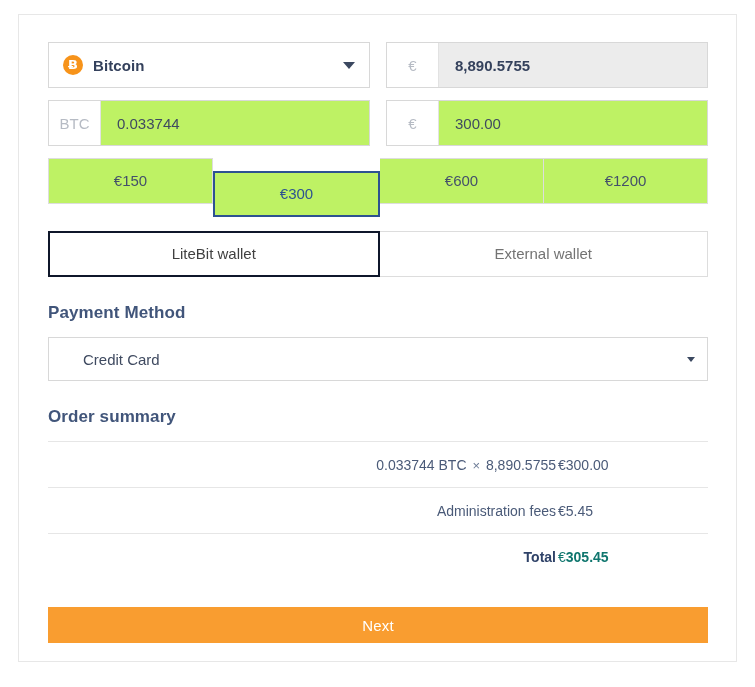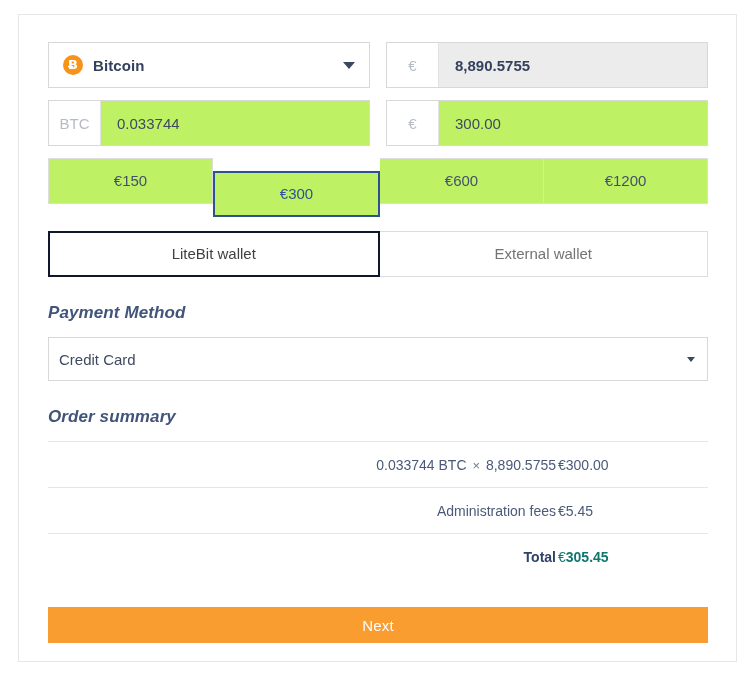--- a/index.html
+++ b/index.html
@@ -178,32 +178,31 @@
     z-index: 2;
   }
 
   
   .heading {
     font-size: 17px;
     color: #41557a;
     font-weight: bold;
     letter-spacing: 0.1px;
     margin-bottom: 14px;
-    font-style: italic;
   }
 
   
   .pay-select {
     position: relative;
     height: 44px;
     border: 1px solid #d8d8d8;
     background: #ffffff;
     display: flex;
     align-items: center;
-    padding-left: 10px;
+    padding-left: 34px;
     font-size: 15px;
     color: #3f4a60;
     cursor: pointer;
     margin-bottom: 26px;
   }
   .caret-sm {
     position: absolute;
     right: 12px;
     top: 50%;
     margin-top: -2px;

